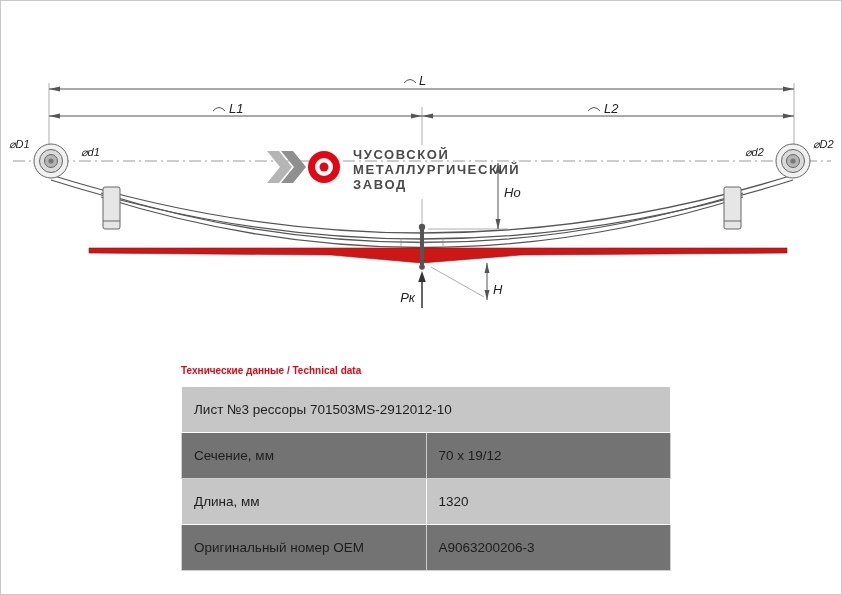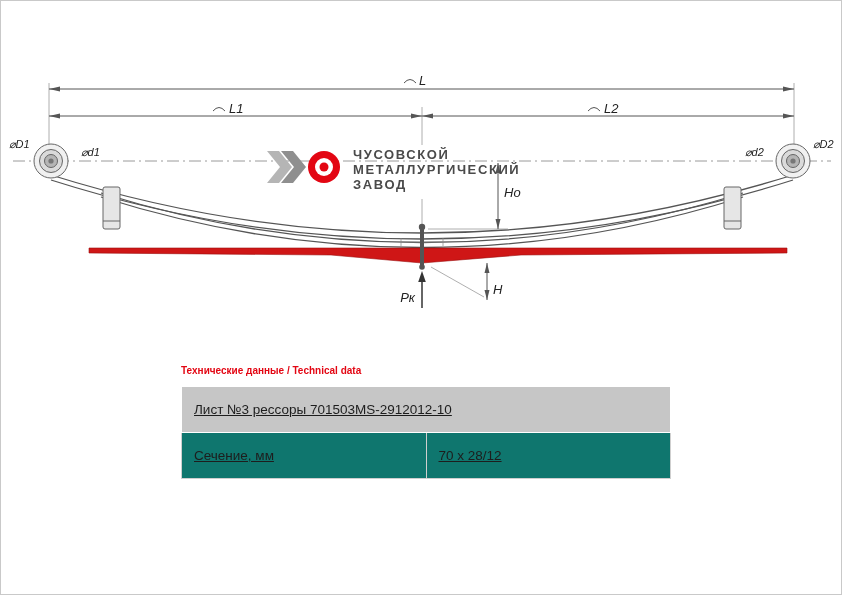--- a/index.html
+++ b/index.html
@@ -9,24 +9,24 @@
     font-family:"Liberation Sans", sans-serif;
   }
   .drawing { position:absolute; top:0; left:0; }
   svg text { font-family:"Liberation Sans", sans-serif; fill:#333; }
   .dim-label { font-style:italic; font-size:13px; fill:#222; }
   .dia-label { font-style:italic; font-size:11px; fill:#222; }
   .logo-text { font-weight:bold; font-size:13px; fill:#4a4a4a; letter-spacing:1.6px; }
   .tech { position:absolute; left:180px; top:364px; width:490px; }
   .tech-title { margin:0 0 10px 0; font-size:10px; font-weight:bold; color:#e30613; }
   table.spec { border-collapse:collapse; width:100%; font-size:13.5px; color:#1d1d1d; table-layout:fixed; }
-  table.spec td { height:29px; padding:8px 12px; border:1px solid #cfcfcf; vertical-align:middle; overflow:hidden; white-space:nowrap;text-decoration:underline; }
+  table.spec td { height:29px; padding:8px 12px; border:1px solid #cfcfcf; vertical-align:middle; overflow:hidden; white-space:nowrap; }
   table.spec td.c1 { width:224px; }
   tr.gray td { background:#c6c6c6; border-color:#ffffff; }
-  tr.white td { background:#0f766e; }
+  tr.white td { background:#737373; }
 </style>
 </head>
 <body>
 
 <div class="page">
 
   <svg class="drawing" width="842" height="340" viewBox="0 0 842 340">
 
     <line x1="12" y1="160" x2="830" y2="160" stroke="#9a9a9a" stroke-width="1" stroke-dasharray="12 4 2 4"></line>
 
@@ -145,19 +145,27 @@
   <div class="tech">
     <p class="tech-title">Технические данные / Technical data</p>
 
     <table class="spec">
       <tbody>
         <tr class="gray">
           <td colspan="2">Лист №3 рессоры 701503MS-2912012-10</td>
         </tr>
         <tr class="white">
           <td class="c1">Сечение, мм</td>
-          <td>70 x 28/12</td>
+          <td>70 x 19/12</td>
+        </tr>
+        <tr class="gray">
+          <td class="c1">Длина, мм</td>
+          <td>1320</td>
+        </tr>
+        <tr class="white">
+          <td class="c1">Оригинальный номер OEM</td>
+          <td>A9063200206-3</td>
         </tr>
       </tbody>
     </table>
   </div>
 
 </div>
 
 </body></html>

